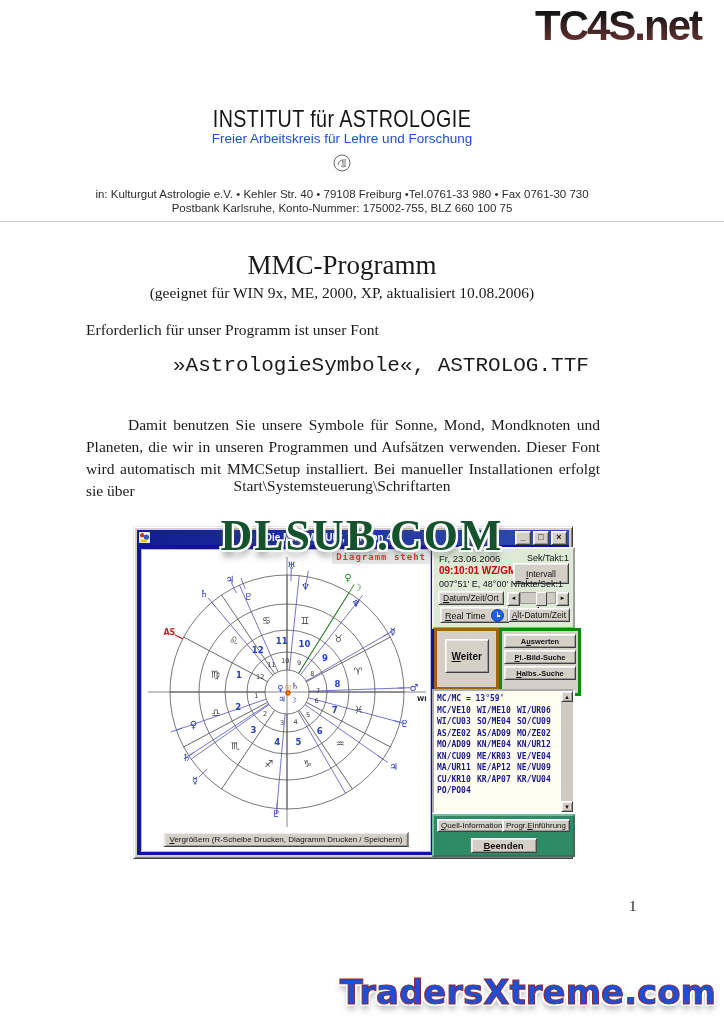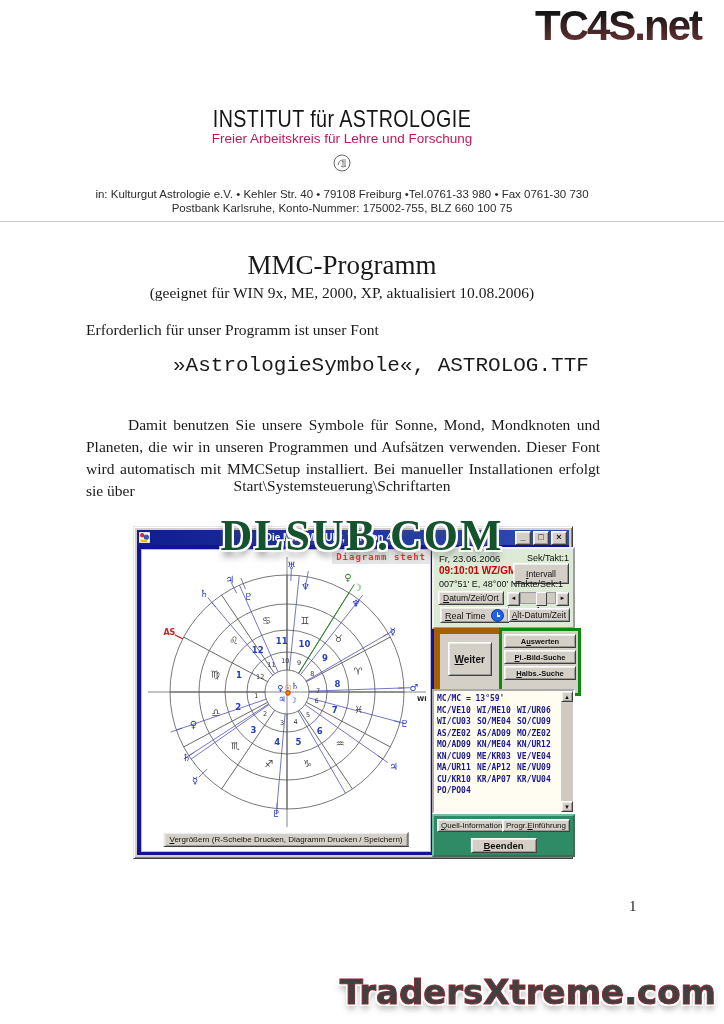--- a/index.html
+++ b/index.html
@@ -5,29 +5,29 @@
   html,body{margin:0;padding:0;background:#9a9a9a;}
   .page{position:relative;width:724px;height:1024px;margin:0 auto;background:#ffffff;overflow:hidden;
         font-family:"Liberation Sans",sans-serif;color:#1a1a1a;}
 
   
   .tc4s{position:absolute;top:0;right:6px;}
   .dlsub{position:absolute;top:490px;left:50%;transform:translateX(-50%);
          font:bold 44px "Liberation Serif",serif;letter-spacing:2px;color:#14532d;z-index:30;white-space:nowrap;
          text-shadow:-2px -2px 0 #fff,2px -2px 0 #fff,-2px 2px 0 #fff,2px 2px 0 #fff,
                      -2px 0 0 #fff,2px 0 0 #fff,0 -2px 0 #fff,0 2px 0 #fff,0 6px 7px rgba(90,90,90,.65);margin-top:20px;}
-  .traders{position:absolute;top:972px;right:8px;font:bold 34px "DejaVu Sans",sans-serif;color:#404040;
+  .traders{position:absolute;top:972px;right:8px;font:bold 34px "DejaVu Sans",sans-serif;color:#1d4ed8;
            -webkit-text-stroke:1px #8a2a32;letter-spacing:0px;white-space:nowrap;z-index:30;
            text-shadow:-2px -2px 0 #fff,2px -2px 0 #fff,-2px 2px 0 #fff,2px 2px 0 #fff,
                        -2px 0 0 #fff,2px 0 0 #fff,0 -2px 0 #fff,0 2px 0 #fff,0 5px 6px rgba(110,110,110,.6);}
 
   
   .colcenter{position:absolute;left:86px;width:512px;text-align:center;}
   .inst-title{top:105px;font-size:24px;letter-spacing:.5px;transform:scaleX(.82);color:#161616;}
-  .inst-sub{top:131px;font-size:13.5px;color:#be185d;}
+  .inst-sub{top:131px;font-size:13.5px;color:#1d4ed8;}
   .emblem{position:absolute;left:333px;top:154px;}
   .addr1{top:188px;font-size:11.5px;color:#2c2c2c;}
   .addr2{top:202px;font-size:11.5px;color:#2c2c2c;}
   .rule{position:absolute;left:0;top:221px;width:724px;border-top:1px solid #c9c9c9;}
 
   
   .serif{font-family:"Liberation Serif",serif;}
   .doc-h1{top:250px;font-size:27px;}
   .doc-h2{top:284px;font-size:15.5px;}
   .doc-line1{position:absolute;left:86px;top:321px;font-size:15.5px;}
@@ -77,21 +77,21 @@
             border:1px solid;border-color:#fff #404040 #404040 #fff;}
   .dt-one{right:32px;top:56px;}
   .btn-real{position:absolute;left:6px;top:58px;height:16px;font-size:9px;padding:1px 4px;white-space:nowrap;}
   .clock{position:relative;width:11px;height:11px;border-radius:50%;background:#1e62e6;border:1px solid #0a3a9a;
          display:inline-block;vertical-align:-3px;margin-left:5px;}
   .clock:before{content:"";position:absolute;left:5px;top:2px;width:1.5px;height:4px;background:#fff;}
   .clock:after{content:"";position:absolute;left:5px;top:5px;width:3.5px;height:1.5px;background:#fff;}
   .btn-alt{position:absolute;right:3px;top:59px;height:14px;font-size:8.5px;padding:1px 3px;white-space:nowrap;}
 
   
-  .ybox{position:absolute;left:297px;top:83px;width:59px;height:56px;background:#d4d0c8;border:6px solid #a16207;}
+  .ybox{position:absolute;left:297px;top:83px;width:59px;height:56px;background:#d4d0c8;border:3px solid #a16207;}
   .btn-weiter{display:block;margin:8px auto;width:44px;height:34px;font:bold 10px "Liberation Sans",sans-serif;}
   .gbox{position:absolute;left:362px;top:83px;width:72px;height:56px;background:#d4d0c8;border:3px solid #0b8a0b;
         display:flex;flex-direction:column;gap:2px;padding:3px 2px;box-sizing:content-box;}
   .gbtn{height:14px;font:bold 7.5px "Liberation Sans",sans-serif;white-space:nowrap;}
 
   
   .aspects{position:absolute;left:295px;top:144px;width:139px;height:121px;background:#fffdf2;border:2px inset #fff;}
   .abody{position:absolute;left:3px;top:2px;right:14px;bottom:2px;overflow:hidden;
          font:bold 8px "DejaVu Sans Mono",monospace;color:#18188a;line-height:11.5px;white-space:nowrap;}
   .arow span{display:inline-block;width:40px;}

